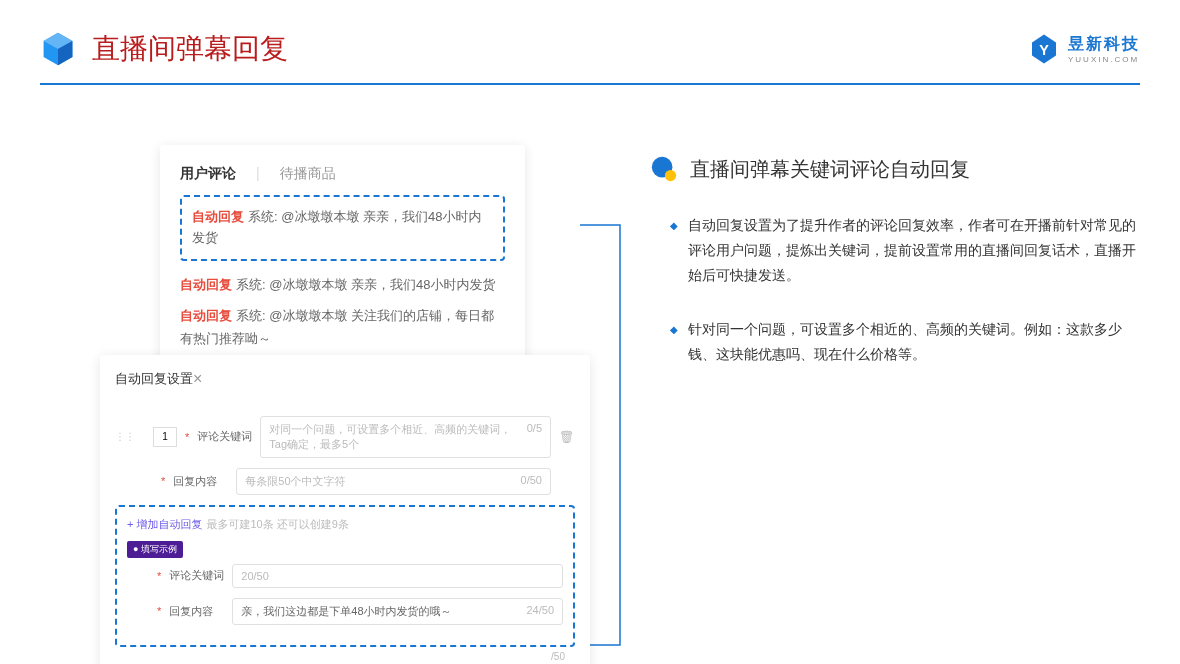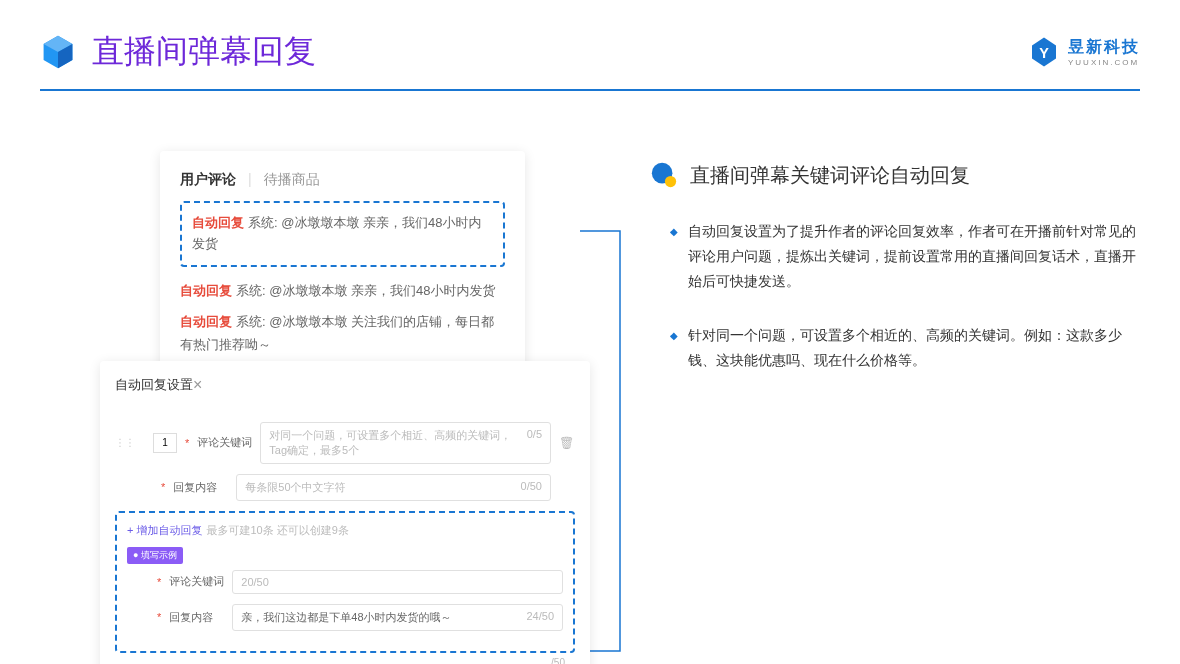--- a/index.html
+++ b/index.html
@@ -1,32 +1,32 @@
 <!DOCTYPE html>
 <html><head>
 <meta charset="utf-8">
 <style>
 * { margin: 0; padding: 0; box-sizing: border-box; }
 body { width: 1180px; height: 664px; font-family: "Microsoft YaHei", sans-serif; background: #fff; position: relative; }
 
 .header { display: flex; align-items: center; padding: 30px 40px 15px 40px; }
 .header-icon { width: 36px; height: 36px; margin-right: 16px; }
-.header-title { font-size: 32px; color: #6d28d9; font-weight: 500; }
+.header-title { font-size: 28px; color: #b91c1c; font-weight: 500; }
 .header-logo { margin-left: auto; display: flex; align-items: center; }
 .header-logo-icon { width: 32px; height: 32px; margin-right: 8px; }
 .header-logo-text { display: flex; flex-direction: column; }
 .header-logo-name { font-size: 16px; font-weight: bold; color: #1976d2; letter-spacing: 2px; }
 .header-logo-sub { font-size: 8px; color: #888; letter-spacing: 2px; }
 .header-line { height: 2px; background: #1976d2; margin: 0 40px; }
 
 .content { display: flex; padding: 60px 40px 0 100px; gap: 60px; }
 
 .left-col { width: 490px; position: relative; }
 .comment-box { background: #fff; border-radius: 4px; box-shadow: 0 2px 12px rgba(0,0,0,0.1); padding: 20px; margin-left: 60px; width: 365px; }
-.tabs { display: flex; gap: 12px; font-size: 14px; margin-bottom: 12px; }
+.tabs { display: flex; gap: 20px; font-size: 14px; margin-bottom: 12px; }
 .tab { color: #999; }
 .tab.active { color: #333; font-weight: bold; }
 .tab-sep { color: #ddd; }
 
 .highlighted-comment { border: 2px dashed #1976d2; border-radius: 4px; padding: 10px; margin-bottom: 8px; font-size: 13px; line-height: 1.6; }
 .auto-reply-tag { color: #e74c3c; font-weight: bold; margin-right: 4px; }
 .sys-text { color: #666; }
 .comment-row { font-size: 13px; line-height: 1.8; color: #666; padding: 4px 0; }
 
 .settings-box { background: #fff; border-radius: 4px; box-shadow: 0 2px 12px rgba(0,0,0,0.1); padding: 15px; width: 490px; margin-top: -20px; position: relative; z-index: 2; }
@@ -37,21 +37,21 @@
 .form-num { background: #fff; border: 1px solid #ddd; width: 24px; height: 20px; display: flex; align-items: center; justify-content: center; margin-left: 10px; font-size: 10px; }
 .req-dot { color: #e74c3c; }
 .form-label { color: #666; width: 55px; font-size: 11px; }
 .form-input { flex: 1; border: 1px solid #e0e0e0; border-radius: 3px; padding: 5px 8px; font-size: 11px; color: #bbb; display: flex; justify-content: space-between; background: #fff; }
 .form-input .count { color: #bbb; }
 .trash-icon { color: #bbb; width: 16px; font-size: 12px; }
 
 .example-box { border: 2px dashed #1976d2; border-radius: 4px; padding: 10px; margin-top: 8px; }
 .add-link { color: #6b5ce7; font-size: 11px; margin-bottom: 6px; }
 .add-link .hint { color: #bbb; margin-left: 4px; }
-.example-badge { background: #8b5cf6; color: #fff; font-size: 9px; padding: 2px 6px; border-radius: 2px; display: inline-block; margin-bottom: 6px; }
+.example-badge { background: #4c1d95; color: #fff; font-size: 9px; padding: 2px 6px; border-radius: 2px; display: inline-block; margin-bottom: 6px; }
 .tag-chip { background: #f5f5f5; color: #666; font-size: 9px; padding: 2px 6px; border-radius: 2px; margin-right: 2px; }
 .tag-chip .x { color: #aaa; margin-left: 2px; }
 
 .connector { position: absolute; pointer-events: none; }
 
 .right-col { flex: 1; padding-top: 10px; }
 .section-head { display: flex; align-items: center; margin-bottom: 30px; }
 .head-icon { width: 28px; height: 28px; margin-right: 12px; position: relative; }
 .section-title { font-size: 20px; color: #333; font-weight: 500; }
 .bullet-list { list-style: none; padding-left: 20px; }

